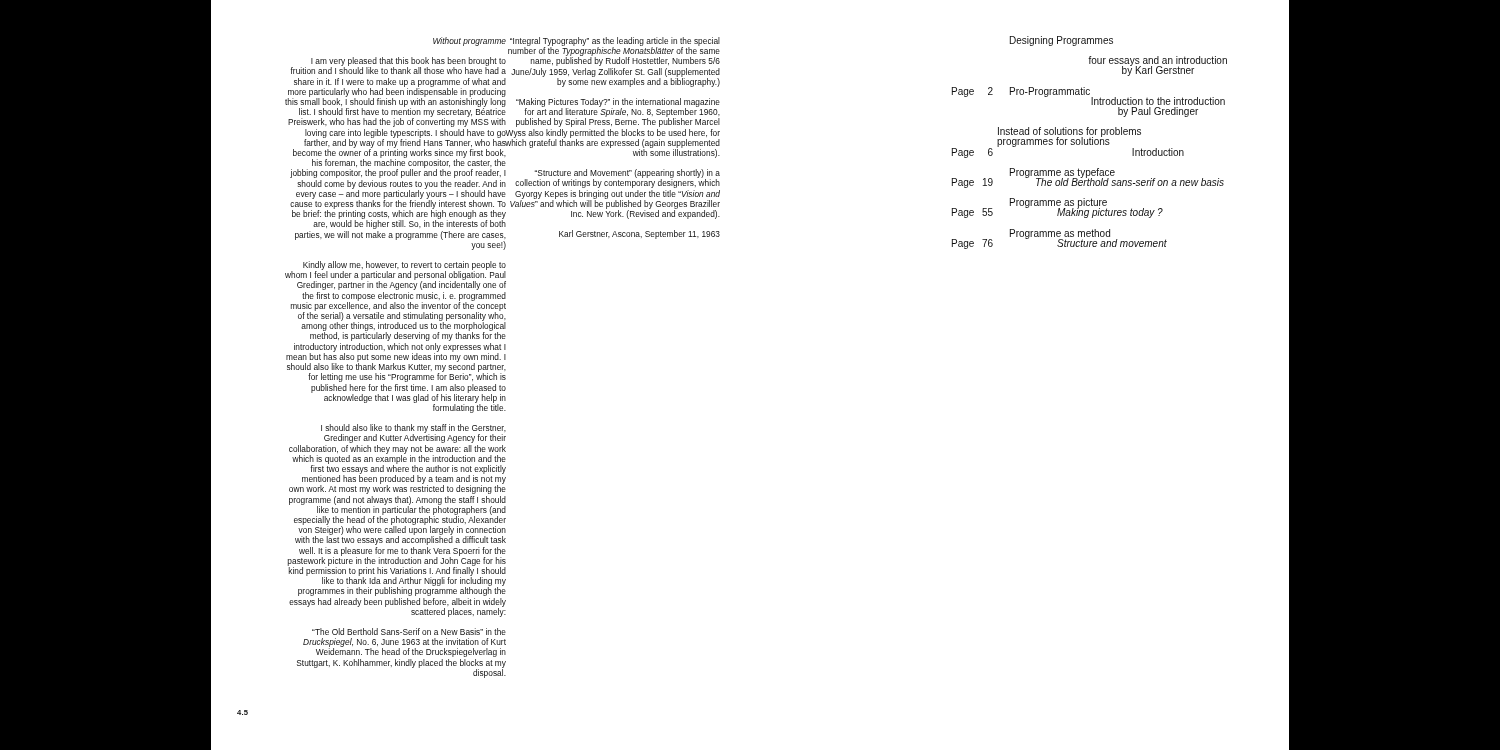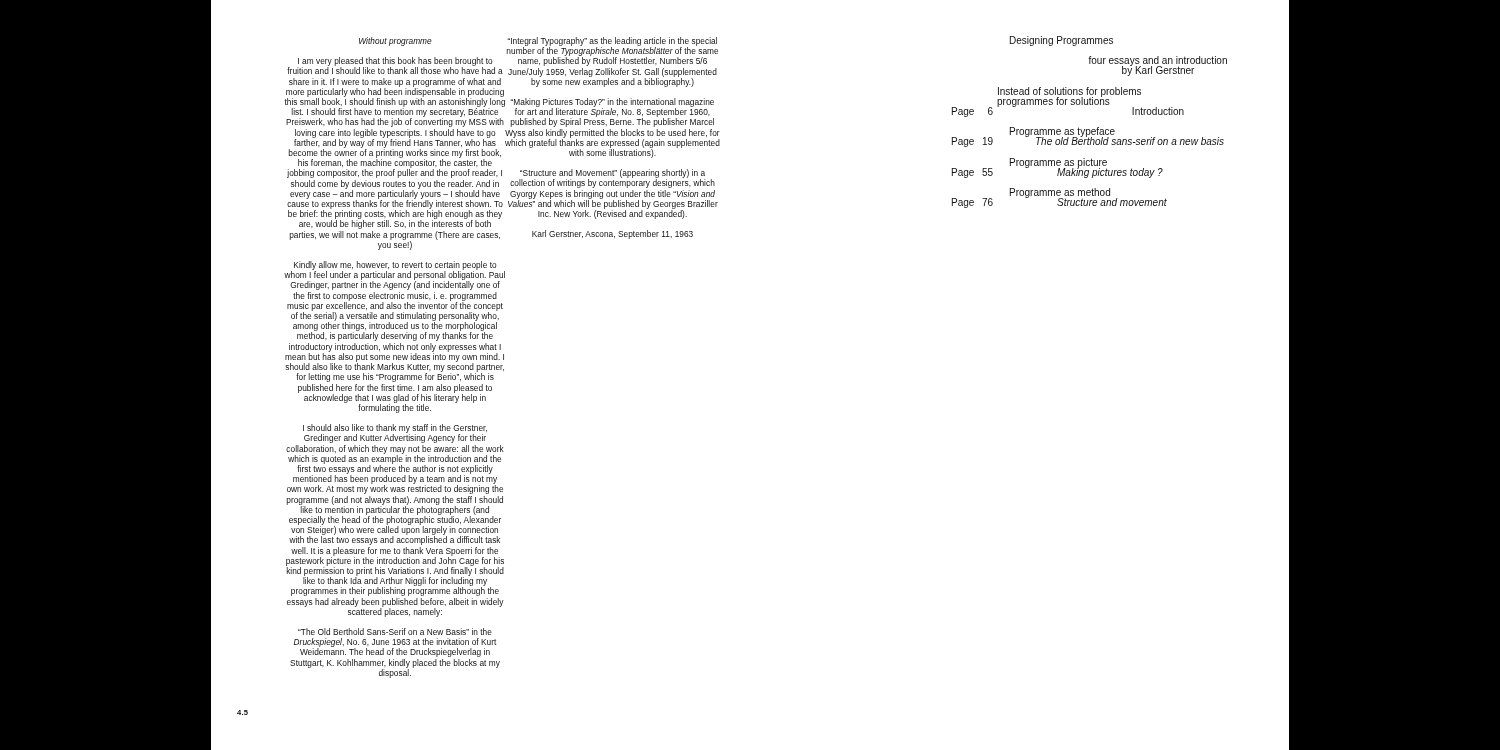--- a/index.html
+++ b/index.html
@@ -20,21 +20,21 @@
     width: 1078px;
     height: 750px;
     background: #ffffff;
   }
   .col {
     position: absolute;
     color: #111111;
     font-size: 8.3px;
     line-height: 10.2px;
     letter-spacing: 0.04px;
-    text-align: center;
+    text-align: right;
   }
   #col-left {
     left: 73px;
     top: 36px;
     width: 222px;
   }
   #col-mid {
     left: 294px;
     top: 36px;
     width: 215px;
@@ -154,20 +154,32 @@
 
     <div class="toc-group">
       <div class="toc-row">
         <span class="toc-sub plain">four essays and an introduction</span>
       </div>
       <div class="toc-row">
         <span class="toc-sub plain">by Karl Gerstner</span>
       </div>
     </div>
 
+    <div class="toc-group">
+      <div class="toc-row">
+        <span class="toc-page"><span>Page</span> <span class="pp-num">2</span></span>
+        <span class="toc-title">Pro-Programmatic</span>
+      </div>
+      <div class="toc-row">
+        <span class="toc-sub plain">Introduction to the introduction</span>
+      </div>
+      <div class="toc-row">
+        <span class="toc-sub plain">by Paul Gredinger</span>
+      </div>
+    </div>
 
     <div class="toc-group">
       <div class="toc-row">
         <span class="toc-title-noindent">Instead of solutions for problems</span>
       </div>
       <div class="toc-row">
         <span class="toc-title-noindent">programmes for solutions</span>
       </div>
       <div class="toc-row">
         <span class="toc-page"><span>Page</span> <span class="pp-num">6</span></span>

